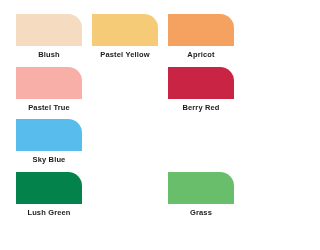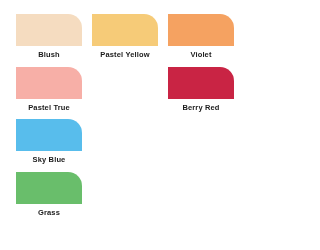--- a/index.html
+++ b/index.html
@@ -62,21 +62,21 @@
     <div class="swatch-cell">
       <div class="swatch-chip" style="background-color: rgb(245, 220, 192);"></div>
       <div class="swatch-label">Blush</div>
     </div>
     <div class="swatch-cell">
       <div class="swatch-chip" style="background-color: rgb(246, 203, 120);"></div>
       <div class="swatch-label">Pastel Yellow</div>
     </div>
     <div class="swatch-cell">
       <div class="swatch-chip" style="background-color: rgb(245, 162, 97);"></div>
-      <div class="swatch-label">Violet</div>
+      <div class="swatch-label">Apricot</div>
     </div>
   </div>
 
   <div class="swatch-row">
     <div class="swatch-cell">
       <div class="swatch-chip" style="background-color: rgb(247, 175, 167);"></div>
       <div class="swatch-label">Pastel True</div>
     </div>
     <div class="swatch-cell">
       <div class="swatch-chip" style="background-color: rgb(201, 36, 68);"></div>
@@ -86,18 +86,22 @@
 
   <div class="swatch-row">
     <div class="swatch-cell">
       <div class="swatch-chip" style="background-color: rgb(88, 189, 236);"></div>
       <div class="swatch-label">Sky Blue</div>
     </div>
   </div>
 
   <div class="swatch-row">
     <div class="swatch-cell">
+      <div class="swatch-chip" style="background-color: rgb(3, 131, 75);"></div>
+      <div class="swatch-label">Lush Green</div>
+    </div>
+    <div class="swatch-cell">
       <div class="swatch-chip" style="background-color: rgb(105, 190, 107);"></div>
       <div class="swatch-label">Grass</div>
     </div>
   </div>
 
 </div>
 
 </body></html>

